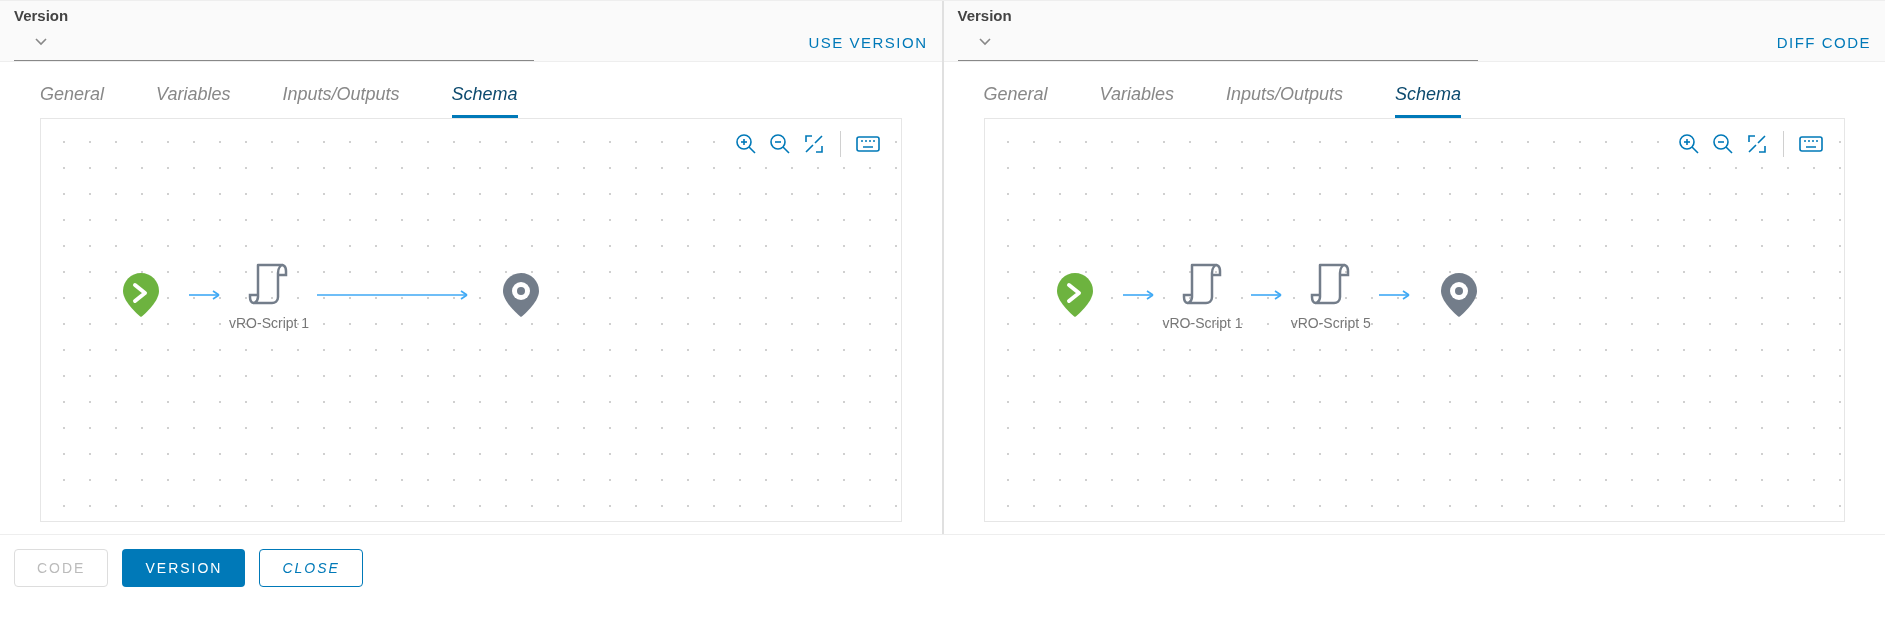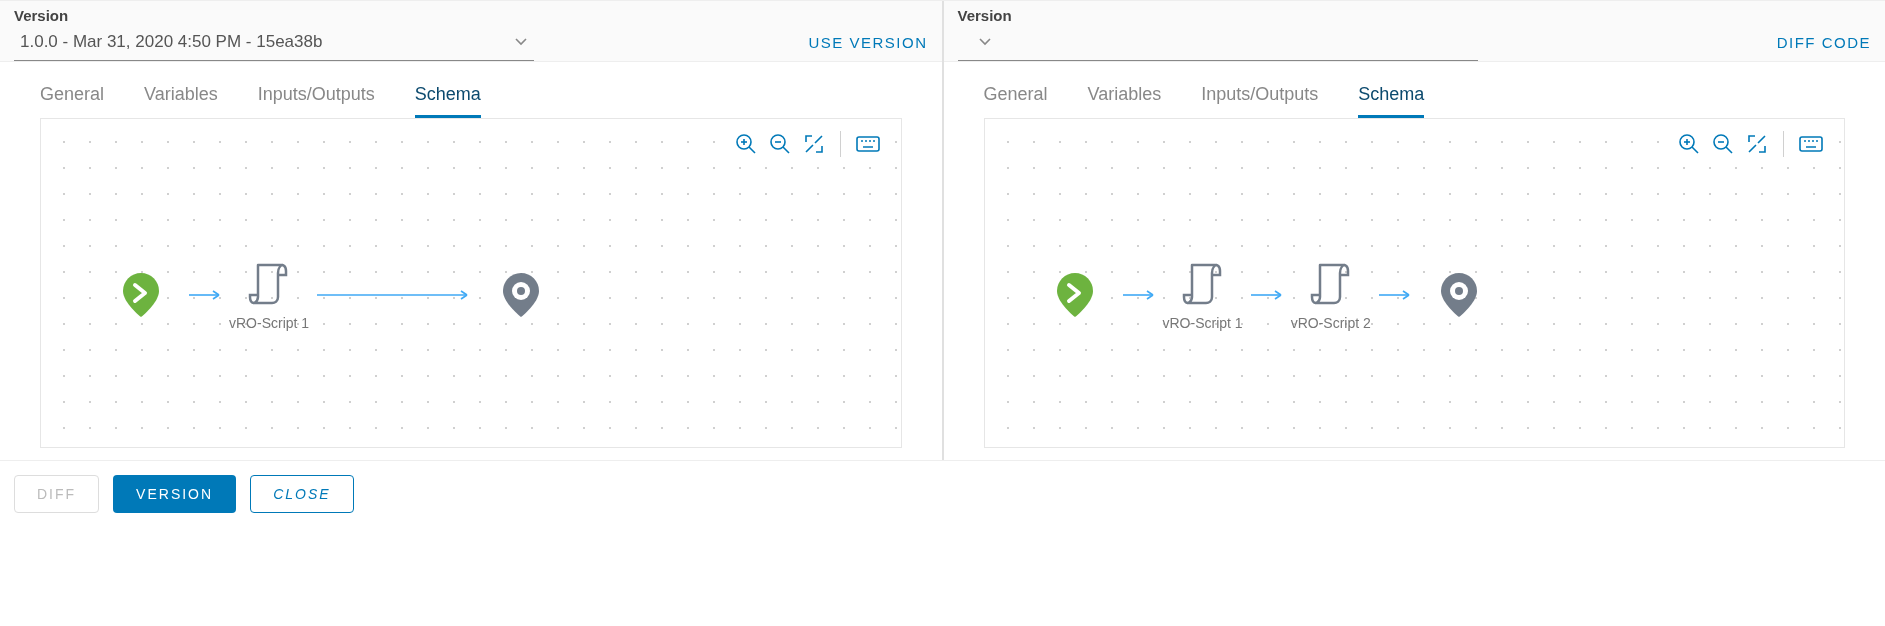--- a/index.html
+++ b/index.html
@@ -57,43 +57,44 @@
     font-size: 15px;
     letter-spacing: 1.5px;
     font-weight: 500;
     cursor: pointer;
     white-space: nowrap;
     padding-bottom: 10px;
     margin-top: 26px;
   }
   .tabs {
     display: flex;
-    gap: 40px;
+    gap: 52px;
     padding: 22px 40px 0 40px;
     background: #fff;
+    font-style: italic;
   }
   .tab {
     font-size: 18px;
     color: #888;
     padding-bottom: 10px;
     cursor: pointer;
     border-bottom: 3px solid transparent;
   }
   .tab.active {
     color: #0c4a6e;
     border-bottom-color: #0079b8;
   }
   .canvas-wrap {
     padding: 0 40px 12px 40px;
     background: #fff;
   }
   .canvas {
     position: relative;
     border: 1px solid #e6e6e6;
-    height: 330px;
+    height: 404px;
     background-image: radial-gradient(#d0d0d0 1px, transparent 1px);
     background-size: 26px 26px;
     background-position: 10px 10px;
   }
   .canvas-toolbar {
     position: absolute;
     top: 10px;
     right: 14px;
     display: flex;
     align-items: center;
@@ -207,21 +208,20 @@
 </svg>
 
 <div class="compare-wrap">
 
   <div class="pane left">
     <div class="pane-header">
       <div class="ver-row">
         <div class="ver-block">
           <div class="ver-label">Version</div>
           <div class="ver-select">
-            <span>1.0.0 - Mar 31, 2020 4:50 PM - 15ea38b</span>
             <span class="chev">
               <svg width="18" height="14">
                   <use href="#icon-chevron-down"></use>
                 </svg>
             </span>
           </div>
         </div>
         <div class="action-link">USE VERSION</div>
       </div>
     </div>
@@ -370,21 +370,21 @@
               <svg width="36" height="12">
                 <use href="#icon-arrow"></use>
               </svg>
             </div>
           <div class="node">
             <span class="node-icon">
                 <svg width="42" height="48">
                   <use href="#icon-script"></use>
                 </svg>
               </span>
-            <span class="node-label">vRO-Script 2</span>
+            <span class="node-label">vRO-Script 5</span>
           </div>
           <div class="arrow">
               <svg width="36" height="12">
                 <use href="#icon-arrow"></use>
               </svg>
             </div>
           <div class="node">
             <span class="node-icon">
                 <svg width="44" height="48">
                   <use href="#icon-end-pin"></use>
@@ -392,16 +392,16 @@
               </span>
           </div>
         </div>
       </div>
     </div>
   </div>
 
 </div>
 
 <div class="footer">
-  <button class="btn save">DIFF</button>
+  <button class="btn save">CODE</button>
   <button class="btn primary">VERSION</button>
   <button class="btn outline">CLOSE</button>
 </div>
 
 </body></html>

